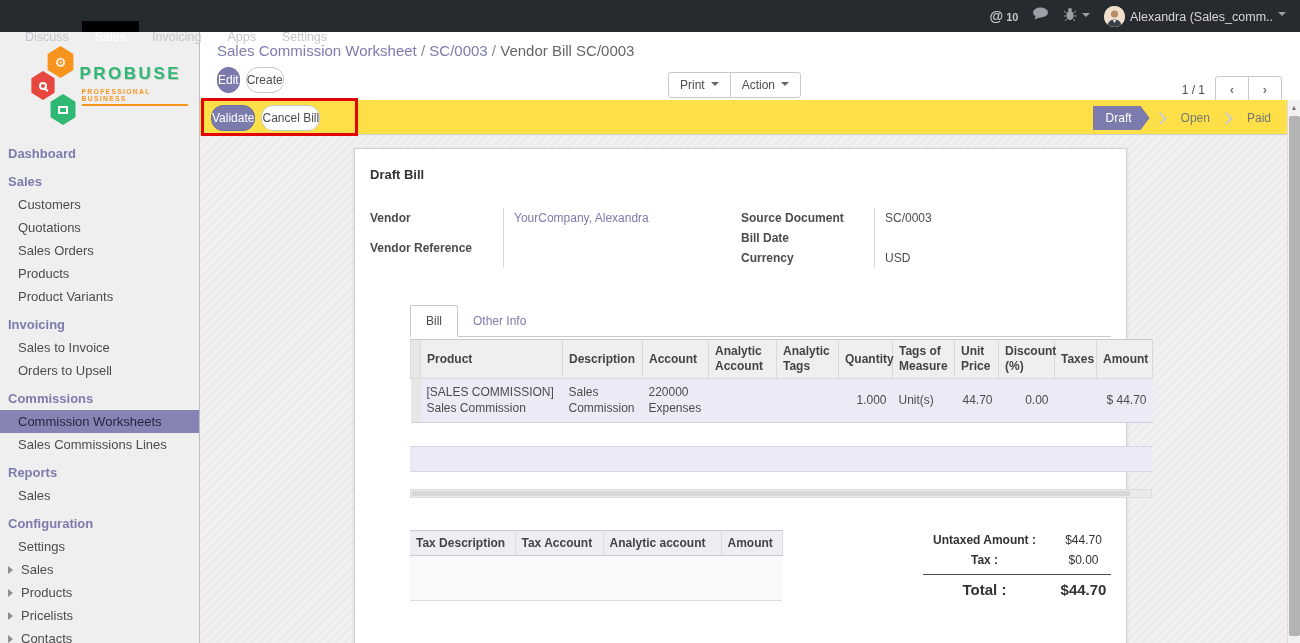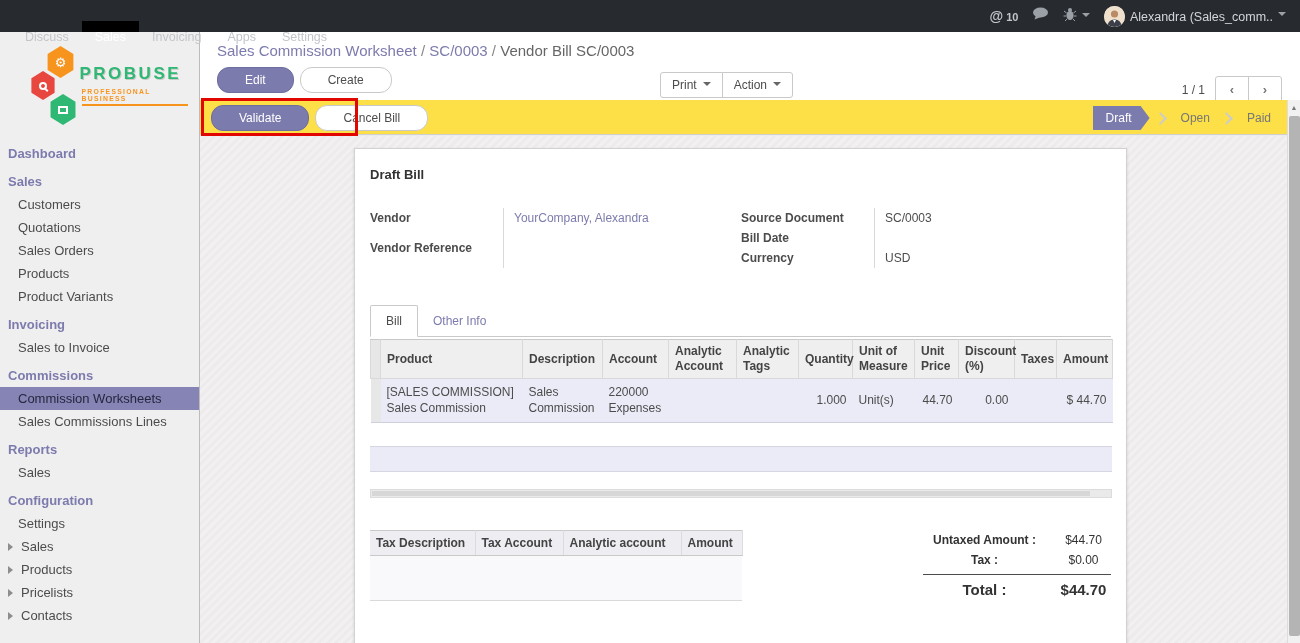--- a/index.html
+++ b/index.html
@@ -44,26 +44,26 @@
   .tri { display:inline-block; width:0; height:0; border:4px solid transparent;
     border-left:5px solid #8d8d8d; margin-right:4px; margin-left:-10px; }
 
   
   .main { position:absolute; top:32px; left:200px; width:1100px; height:611px; }
   .control-panel { position:relative; height:68px; background:#ffffff; width:100%; }
   .breadcrumb { padding:10px 0 0 17px; font-size:15px; color:#888; }
   .breadcrumb a { color:#7c7bad; text-decoration:none; cursor:pointer; }
   .bc-current { color:#666; }
   .cp-buttons { padding:8px 0 0 17px; display:flex; gap:6px; }
-  .btn { font-size:12px; padding:5px 27px; border-radius:12px; border:1px solid #c9c9c9;
+  .btn { font-size:12px; padding:5px 0; border-radius:12px; border:1px solid #c9c9c9;
     background:#fff; color:#4c4c4c; cursor:pointer; font-family:inherit; }
   .btn-primary { background:#7c7bad; border-color:#6e6da0; color:#fff; }
   .dd-group { position:absolute; left:460px; top:40px; display:flex; }
   .dd-group .btn { border-radius:0; margin-left:-1px; padding:5px 11px; }
-  .dd-group .btn:first-child { border-radius:3px 0 0 3px; margin-left:0; }
+  .dd-group .btn:first-child { border-radius:3px 0 0 3px; margin-left:8px; }
   .dd-group .btn:last-child { border-radius:0 3px 3px 0; }
   .btn .caret-down { border-top-color:#666; margin-left:6px; }
   .pager { position:absolute; right:18px; top:44px; display:flex; align-items:center; }
   .pager-text { font-size:12px; margin-right:10px; color:#4c4c4c; }
   .pager-btn { width:34px; height:27px; background:#fff; border:1px solid #c9c9c9;
     color:#777; font-weight:bold; font-size:13px; cursor:pointer; }
   .pager-btn.prev { border-radius:3px 0 0 3px; }
   .pager-btn.next { border-radius:0 3px 3px 0; margin-left:-1px; }
 
   
@@ -88,21 +88,21 @@
   .fgroups { margin-top:26px; display:flex; }
   .fgroup { display:table; }
   .fgroup-left { width:358px; }
   .fgroup-right { margin-left:14px; width:371px; }
   .frow { display:table-row; }
   .flabel { display:table-cell; width:134px; font-weight:bold; font-size:12px; color:#4c4c4c;
     border-right:1px solid #d9d9d9; padding:3px 0; height:20px; }
   .fval { display:table-cell; font-size:12px; color:#4c4c4c; padding:3px 0 3px 10px; height:20px; }
   .fval a { color:#7c7bad; text-decoration:none; cursor:pointer; }
 
-  .notebook { margin-top:36px; }
+  .notebook { margin-top:36px;margin-left:40px; }
   .tabbar { border-bottom:1px solid #c9c9c9; display:flex; height:33px; align-items:flex-end; }
   .tab { font-size:12px; padding:8px 15px; cursor:pointer; }
   .tab.active { background:#fff; border:1px solid #c9c9c9; border-bottom:1px solid #fff;
     margin-bottom:-1px; color:#4c4c4c; border-radius:2px 2px 0 0; }
   .tab.inactive { color:#7c7bad; }
 
   table.lines { border-collapse:collapse; table-layout:fixed; width:742px; margin-top:2px; font-size:12px; }
   table.lines th { background:#efeff0; font-weight:bold; color:#444; text-align:left;
     padding:4px 6px; border:1px solid #d9d9d9; border-top-color:#c9c9c9; vertical-align:middle; line-height:1.25; }
   table.lines th.handle, table.lines td.handle { padding:0; background:#e7e7e8; }
@@ -190,20 +190,21 @@
   </div>
   <div class="sb-header">Dashboard</div>
   <div class="sb-header">Sales</div>
   <div class="sb-item">Customers</div>
   <div class="sb-item">Quotations</div>
   <div class="sb-item">Sales Orders</div>
   <div class="sb-item">Products</div>
   <div class="sb-item">Product Variants</div>
   <div class="sb-header">Invoicing</div>
   <div class="sb-item">Sales to Invoice</div>
+  <div class="sb-item">Orders to Upsell</div>
   <div class="sb-header">Commissions</div>
   <div class="sb-item selected">Commission Worksheets</div>
   <div class="sb-item">Sales Commissions Lines</div>
   <div class="sb-header">Reports</div>
   <div class="sb-item">Sales</div>
   <div class="sb-header">Configuration</div>
   <div class="sb-item">Settings</div>
   <div class="sb-item"><span class="tri"></span><span>Sales</span></div>
   <div class="sb-item"><span class="tri"></span><span>Products</span></div>
   <div class="sb-item"><span class="tri"></span><span>Pricelists</span></div>
@@ -305,21 +306,21 @@
           </colgroup>
           <thead>
             <tr>
               <th class="handle"></th>
               <th>Product</th>
               <th>Description</th>
               <th>Account</th>
               <th>Analytic Account</th>
               <th>Analytic Tags</th>
               <th>Quantity</th>
-              <th>Unit of Measure</th>
+              <th>Tags of Measure</th>
               <th>Unit Price</th>
               <th>Discount (%)</th>
               <th>Taxes</th>
               <th>Amount</th>
             </tr>
           </thead>
           <tbody>
             <tr>
               <td class="handle"></td>
               <td>[SALES COMMISSION] Sales Commission</td>

